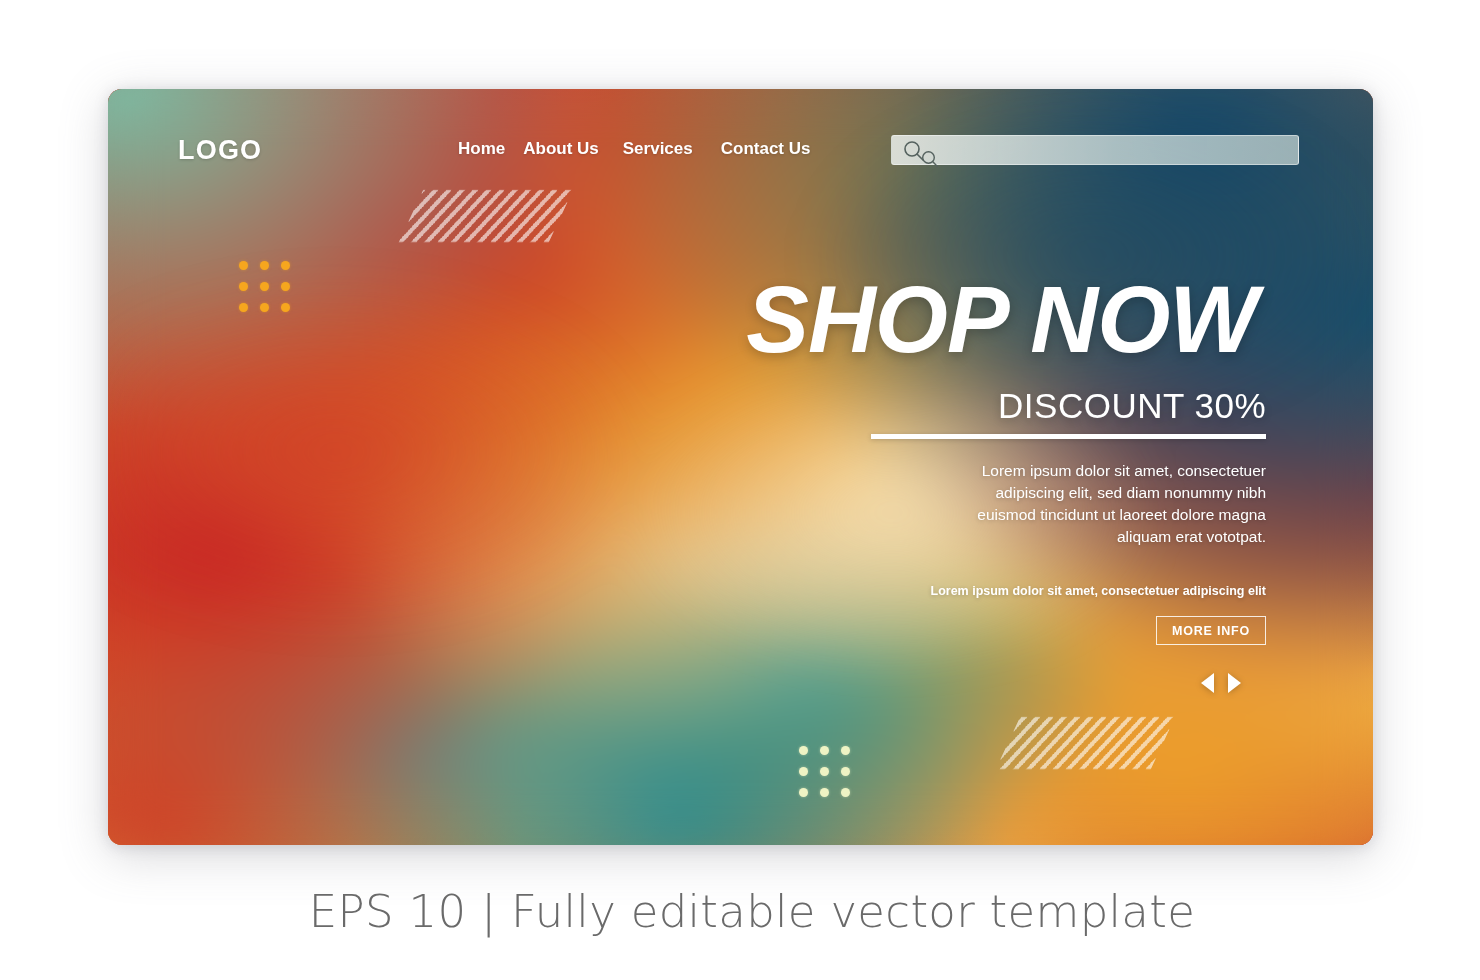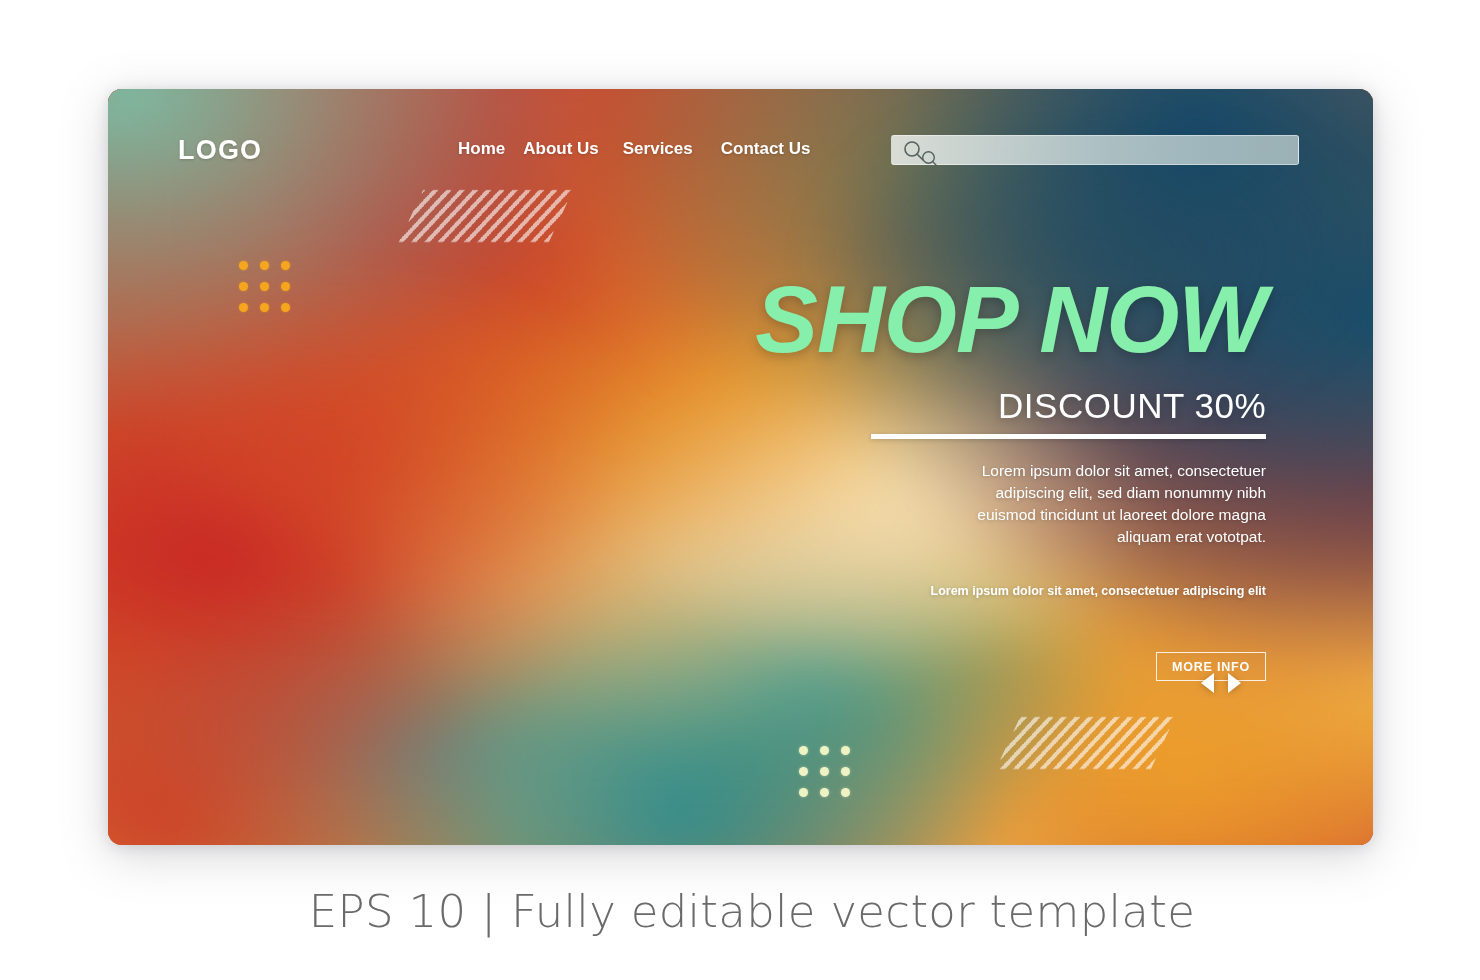--- a/index.html
+++ b/index.html
@@ -188,23 +188,23 @@
     display:block;
   }
   #dots-left  { left: 131px; top: 172px; }
   #dots-left span  { background: #f6a61e; box-shadow: 0 0 3px rgba(246,166,30,0.5); }
   #dots-bottom { left: 691px; top: 657px; }
   #dots-bottom span { background: #eef3c4; box-shadow: 0 0 3px rgba(238,243,196,0.5); }
 
   
   #headline {
     position: absolute;
-    right: 107px;
+    right: 116px;
     top: 184px;
-    color: #86efac;
+    color: #ffffff;
     font-size: 94px;
     font-weight: bold;
     font-style: italic;
     letter-spacing: -1px;
     line-height: 1;
     text-align: right;
     white-space: nowrap;
     text-shadow: 0 3px 12px rgba(0,0,0,0.22);
   }
   #subheadline {
@@ -260,21 +260,20 @@
     color: #ffffff;
     font-size: 12.5px;
     font-weight: bold;
     letter-spacing: 0.8px;
     display: flex;
     align-items: center;
     justify-content: center;
     background: transparent;
     cursor: pointer;
     font-family: "Liberation Sans", sans-serif;
-    margin-top: 36px;
   }
   #carousel-controls {
     position: absolute;
     right: 132px;
     top: 584px;
     display: flex;
     gap: 14px;
     align-items: center;
   }
   .arrow {

